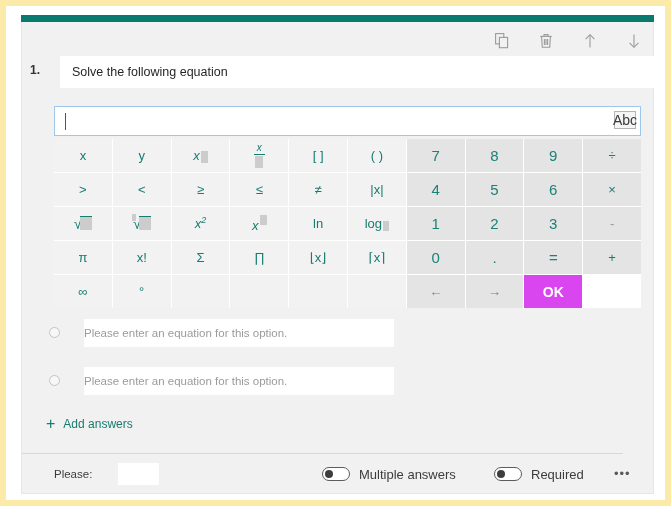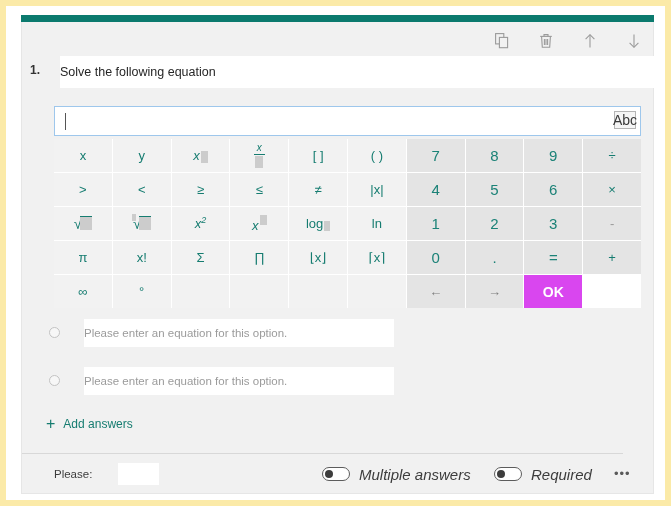--- a/index.html
+++ b/index.html
@@ -86,20 +86,21 @@
   #q-title-box {
     position: absolute;
     left: 38px;
     top: 0;
     width: 597px;
     height: 32px;
     background: #ffffff;
     box-sizing: border-box;
     display: flex;
     align-items: center;
+    padding-left: 12px;
     font-size: 12.5px;
     color: #262626;
   }
 
   
   #eq-input-wrap {
     position: absolute;
     left: 48px;
     top: 100px;
     width: 587px;
@@ -310,24 +311,23 @@
   .toggle .knob {
     position: absolute;
     left: 2px;
     top: 2px;
     width: 8px;
     height: 8px;
     border-radius: 50%;
     background: #3d3d3d;
   }
   .toggle-label {
-    font-size: 15px;
+    font-size: 13px;
     color: #3c3c3c;
     white-space: nowrap;
-    font-style: italic;
   }
   #more-btn {
     position: absolute;
     left: 592px;
     top: 13px;
     font-size: 13px;
     color: #5a5a5a;
     letter-spacing: 1px;
     cursor: pointer;
     line-height: 1;
@@ -458,24 +458,24 @@
           <span class="ph"></span>
         </span>
       </div>
       <div class="key">
         <span class="g-sq">x<sup>2</sup></span>
       </div>
       <div class="key">
         <span class="g-pow">x<span class="ph"></span></span>
       </div>
       <div class="key">
+        <span class="op">ln</span>
+      </div>
+      <div class="key">
         <span class="g-log">log<span class="ph"></span></span>
-      </div>
-      <div class="key">
-        <span class="op">ln</span>
       </div>
       <div class="key num">
         <span class="nm">1</span>
       </div>
       <div class="key num">
         <span class="nm">2</span>
       </div>
       <div class="key num">
         <span class="nm">3</span>
       </div>

